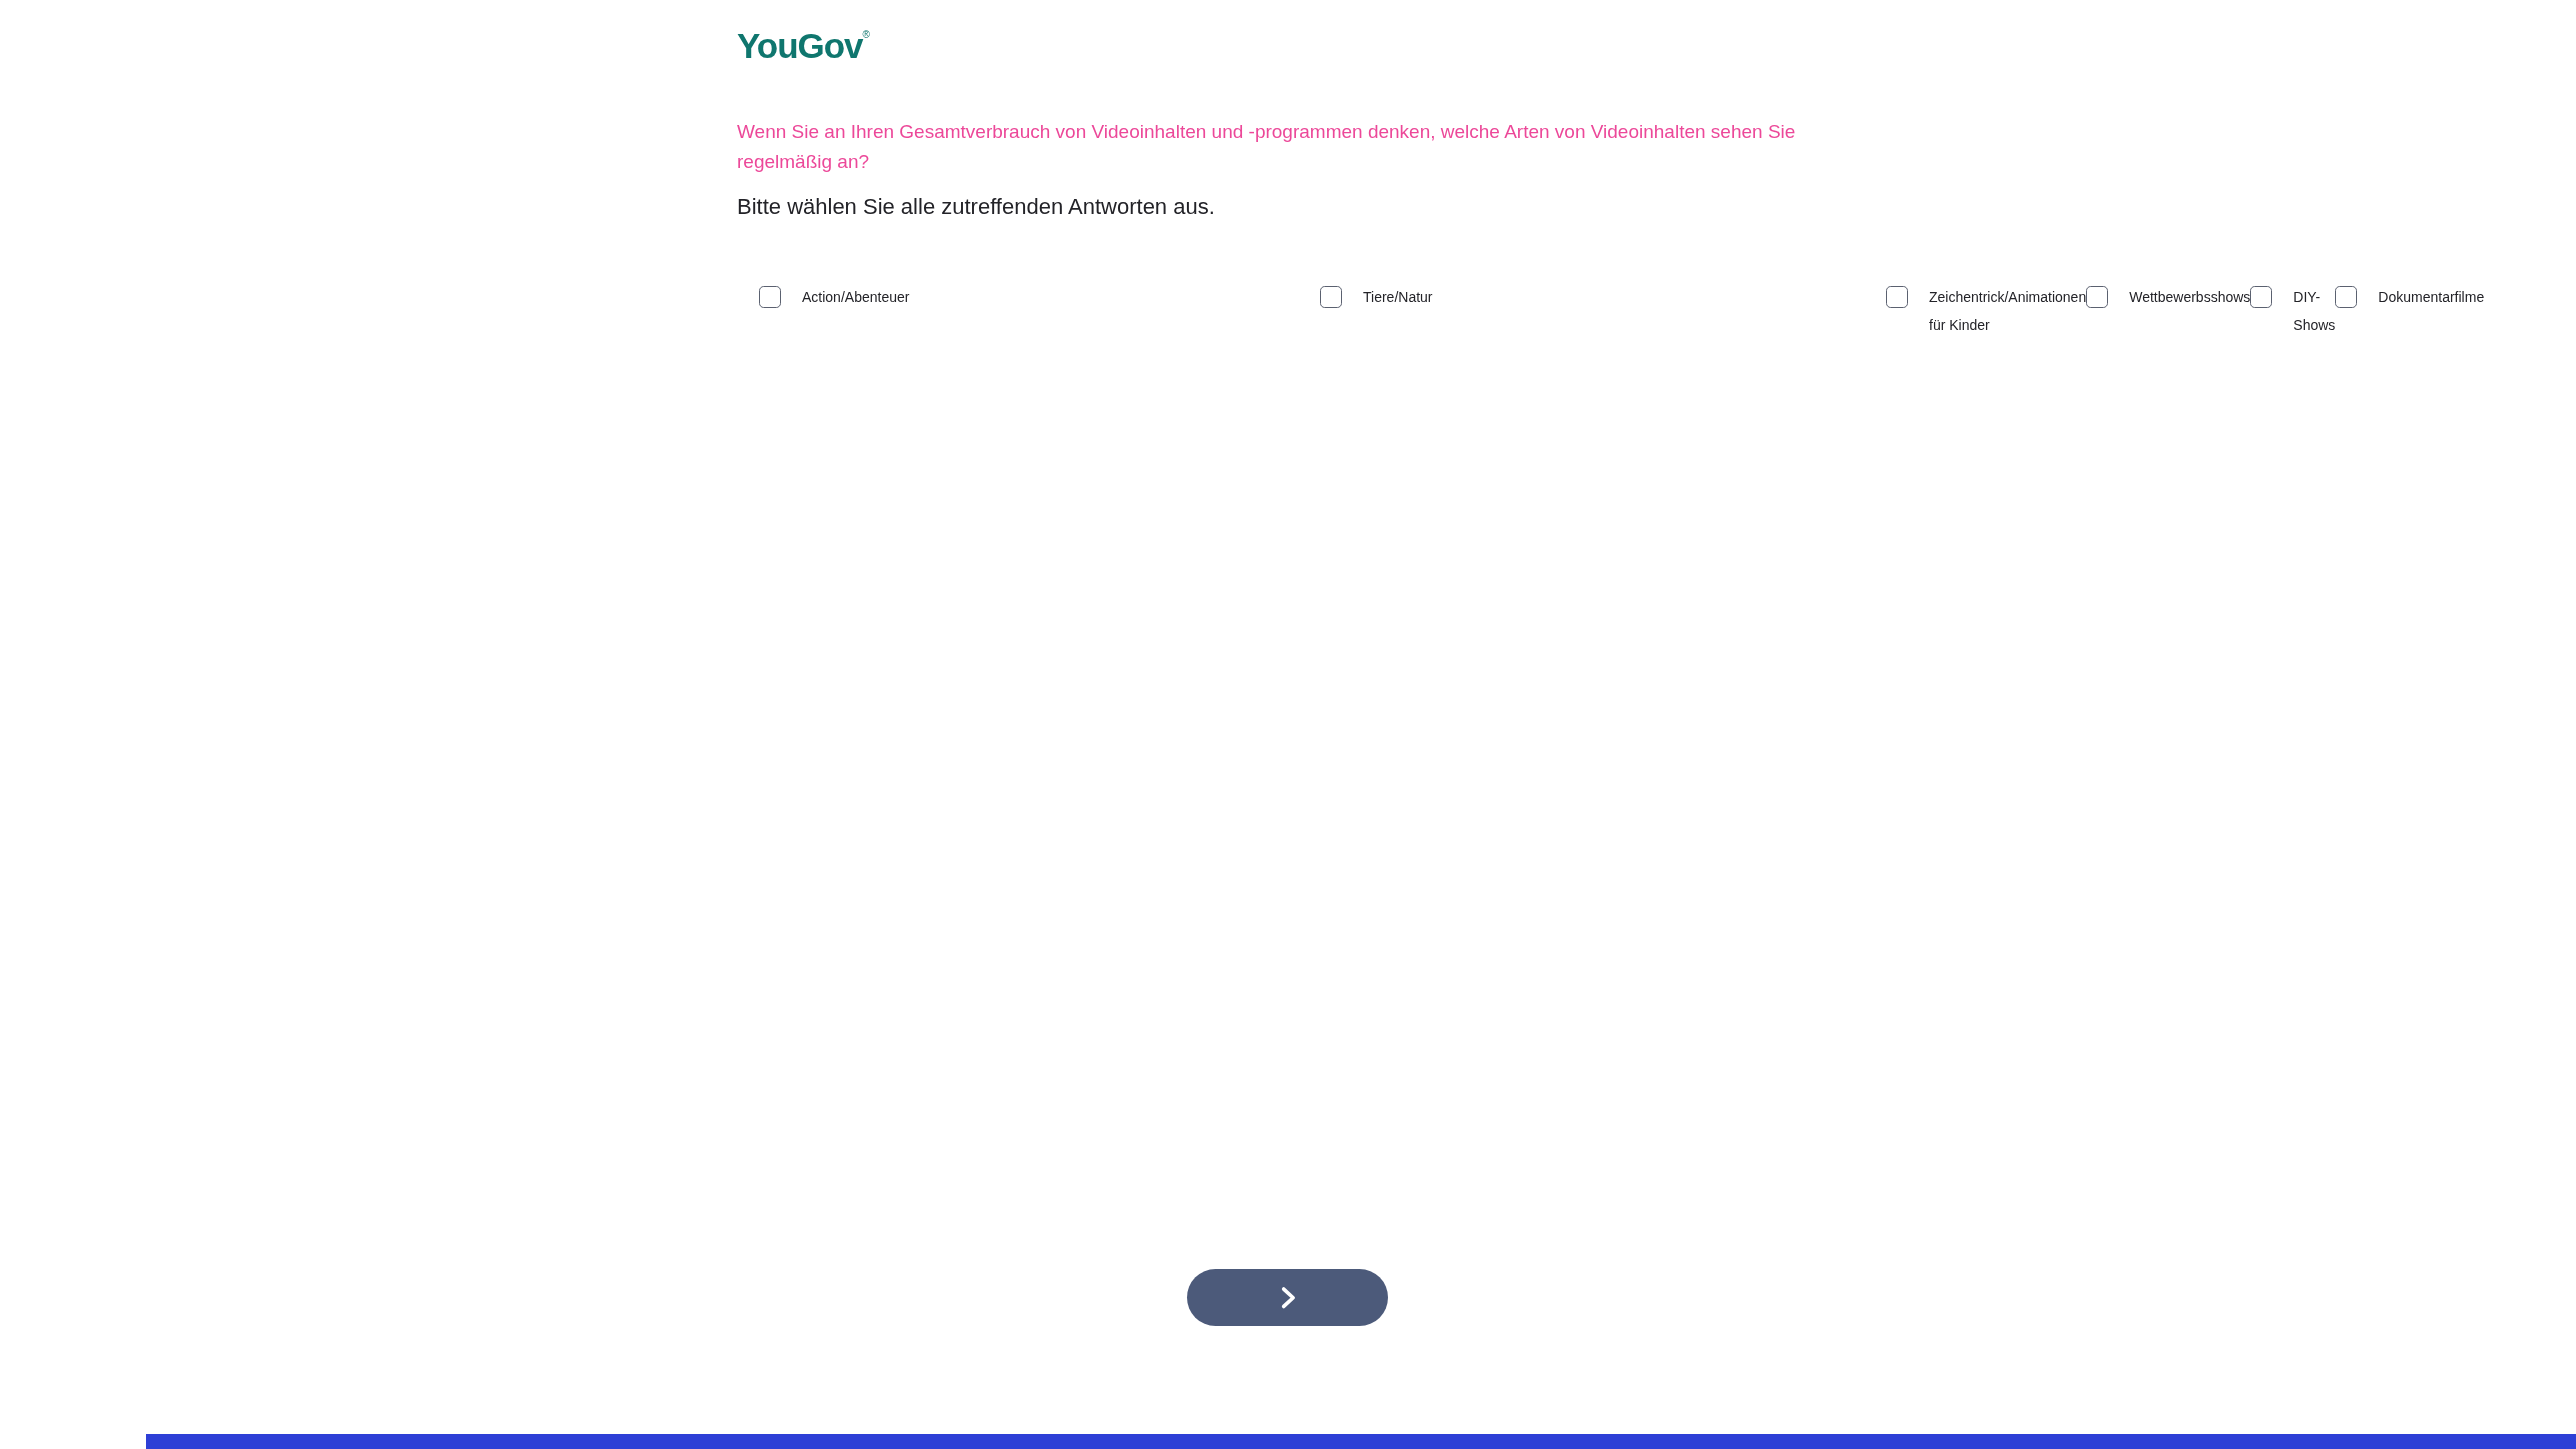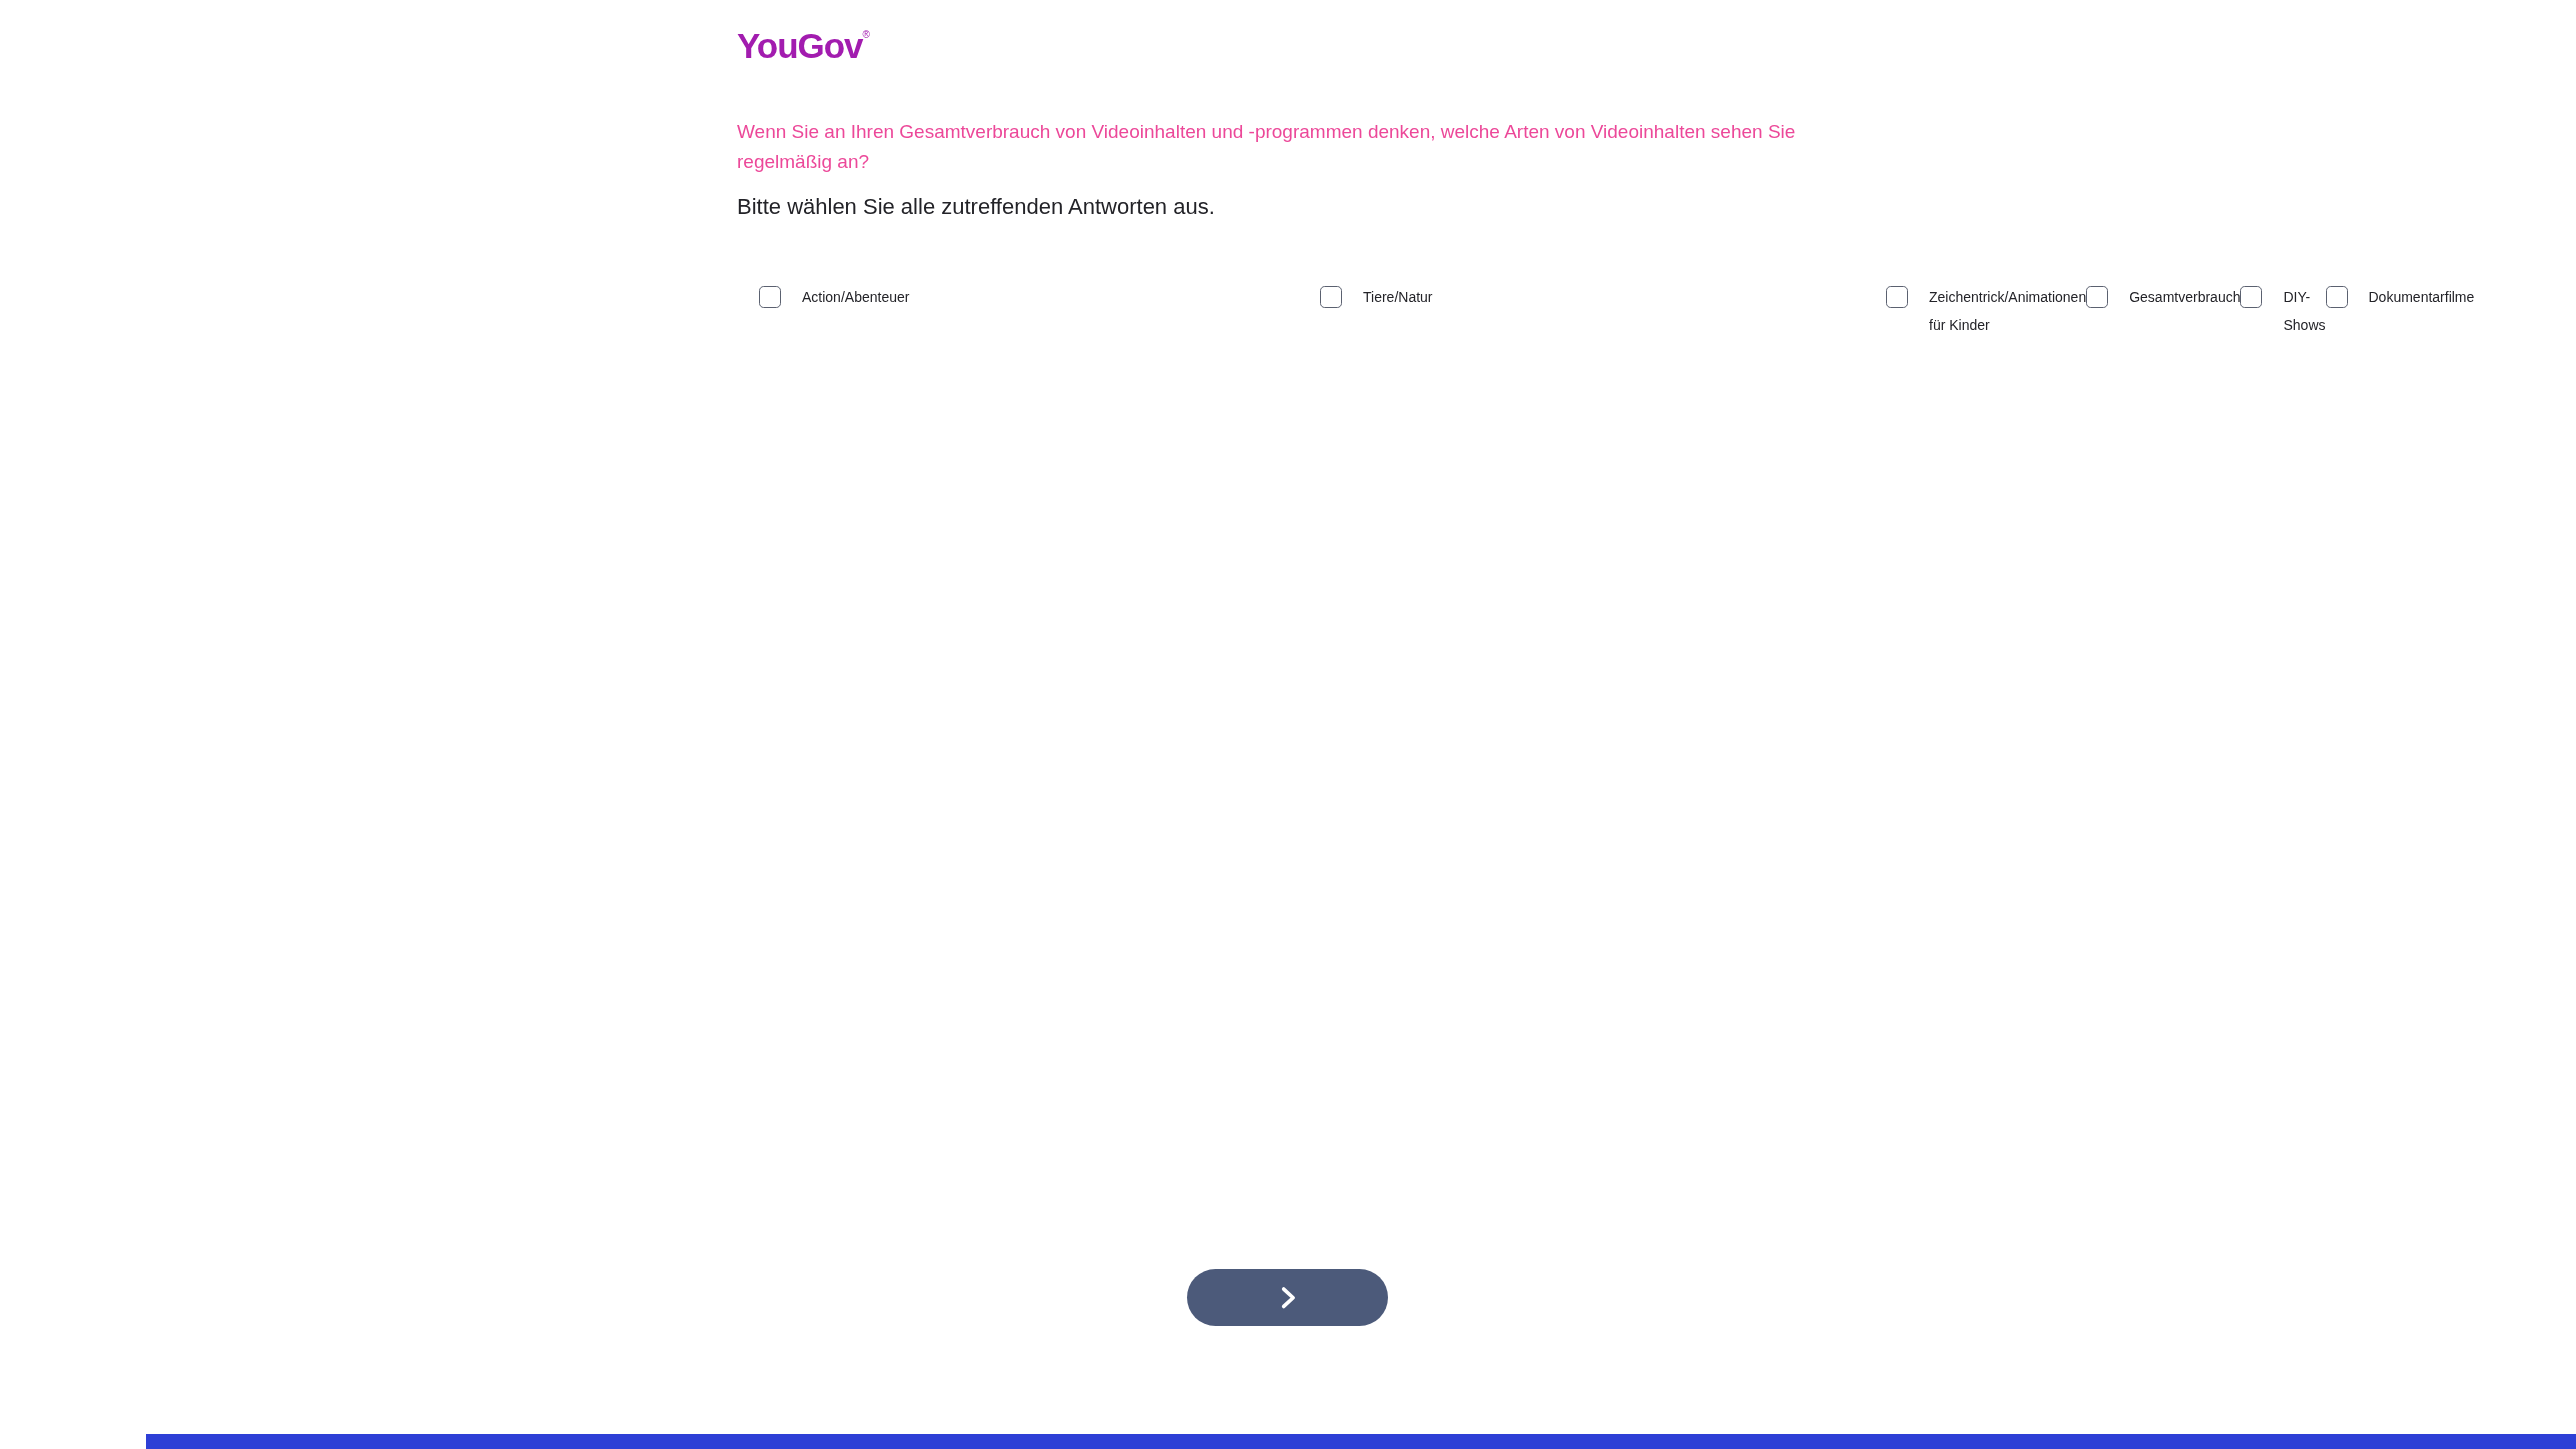--- a/index.html
+++ b/index.html
@@ -118,42 +118,42 @@
     right: 0;
     top: 0;
     bottom: 0;
   }
 </style>
 </head>
 <body>
 
 <div id="page">
 
-  <div id="logo" style="color: #a21caf;"><span>YouGov</span><span class="reg">®</span></div>
+  <div id="logo" style="color: #0f766e;"><span>YouGov</span><span class="reg">®</span></div>
 
   <div id="question">Wenn Sie an Ihren Gesamtverbrauch von Videoinhalten und -programmen denken, welche Arten von Videoinhalten sehen Sie regelmäßig an?</div>
 
   <div id="instruction">Bitte wählen Sie alle zutreffenden Antworten aus.</div>
 
   <div id="options">
       <label class="opt col-left">
         <span class="cb"></span>
         <span class="opt-label">Action/Abenteuer</span>
       </label>
       <label class="opt col-left">
         <span class="cb"></span>
         <span class="opt-label">Tiere/Natur</span>
       </label>
       <label class="opt col-left">
         <span class="cb"></span>
         <span class="opt-label">Zeichentrick/Animationen für Kinder</span>
       </label>
       <label class="opt col-left">
         <span class="cb"></span>
-        <span class="opt-label">Gesamtverbrauch</span>
+        <span class="opt-label">Wettbewerbsshows</span>
       </label>
       <label class="opt col-left">
         <span class="cb"></span>
         <span class="opt-label">DIY-Shows</span>
       </label>
       <label class="opt col-left">
         <span class="cb"></span>
         <span class="opt-label">Dokumentarfilme</span>
       </label>
     </div>

